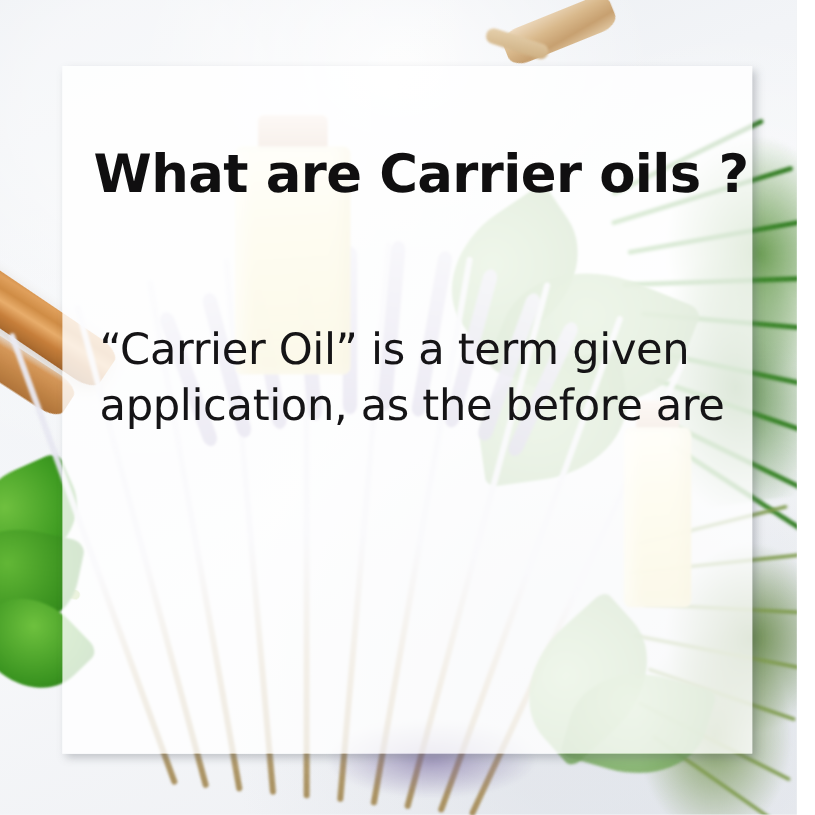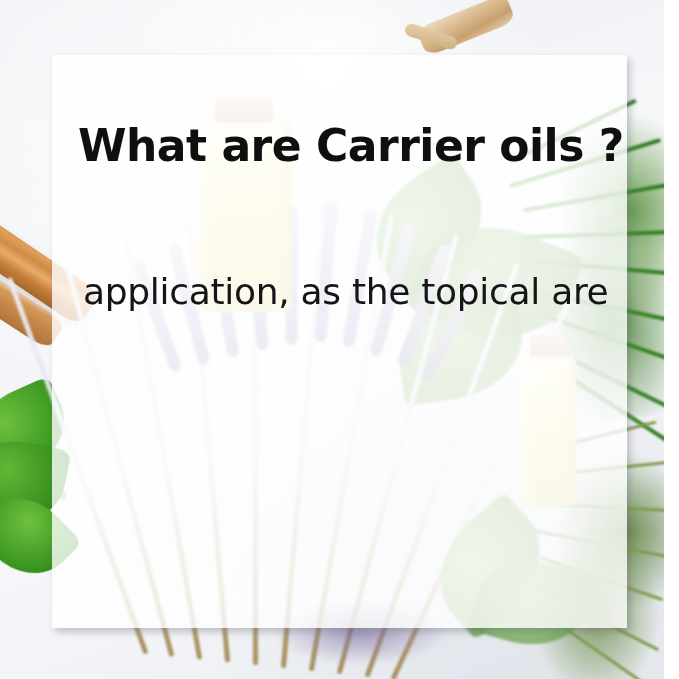--- a/index.html
+++ b/index.html
@@ -321,16 +321,17 @@
     <div class="body" style="height:150px;"></div>
   </div>
 
   <div id="photo-wash"></div>
 
   <div id="card"></div>
 
   <h1 id="title">What are Carrier oils ?</h1>
 
   <div id="body-text">
-    <span class="ln">application, as the topical are</span>
+    <span class="ln">“Carrier Oil” is a term given</span>
+    <span class="ln">application, as the before are</span>
   </div>
 
 </div>
 
 </body></html>

